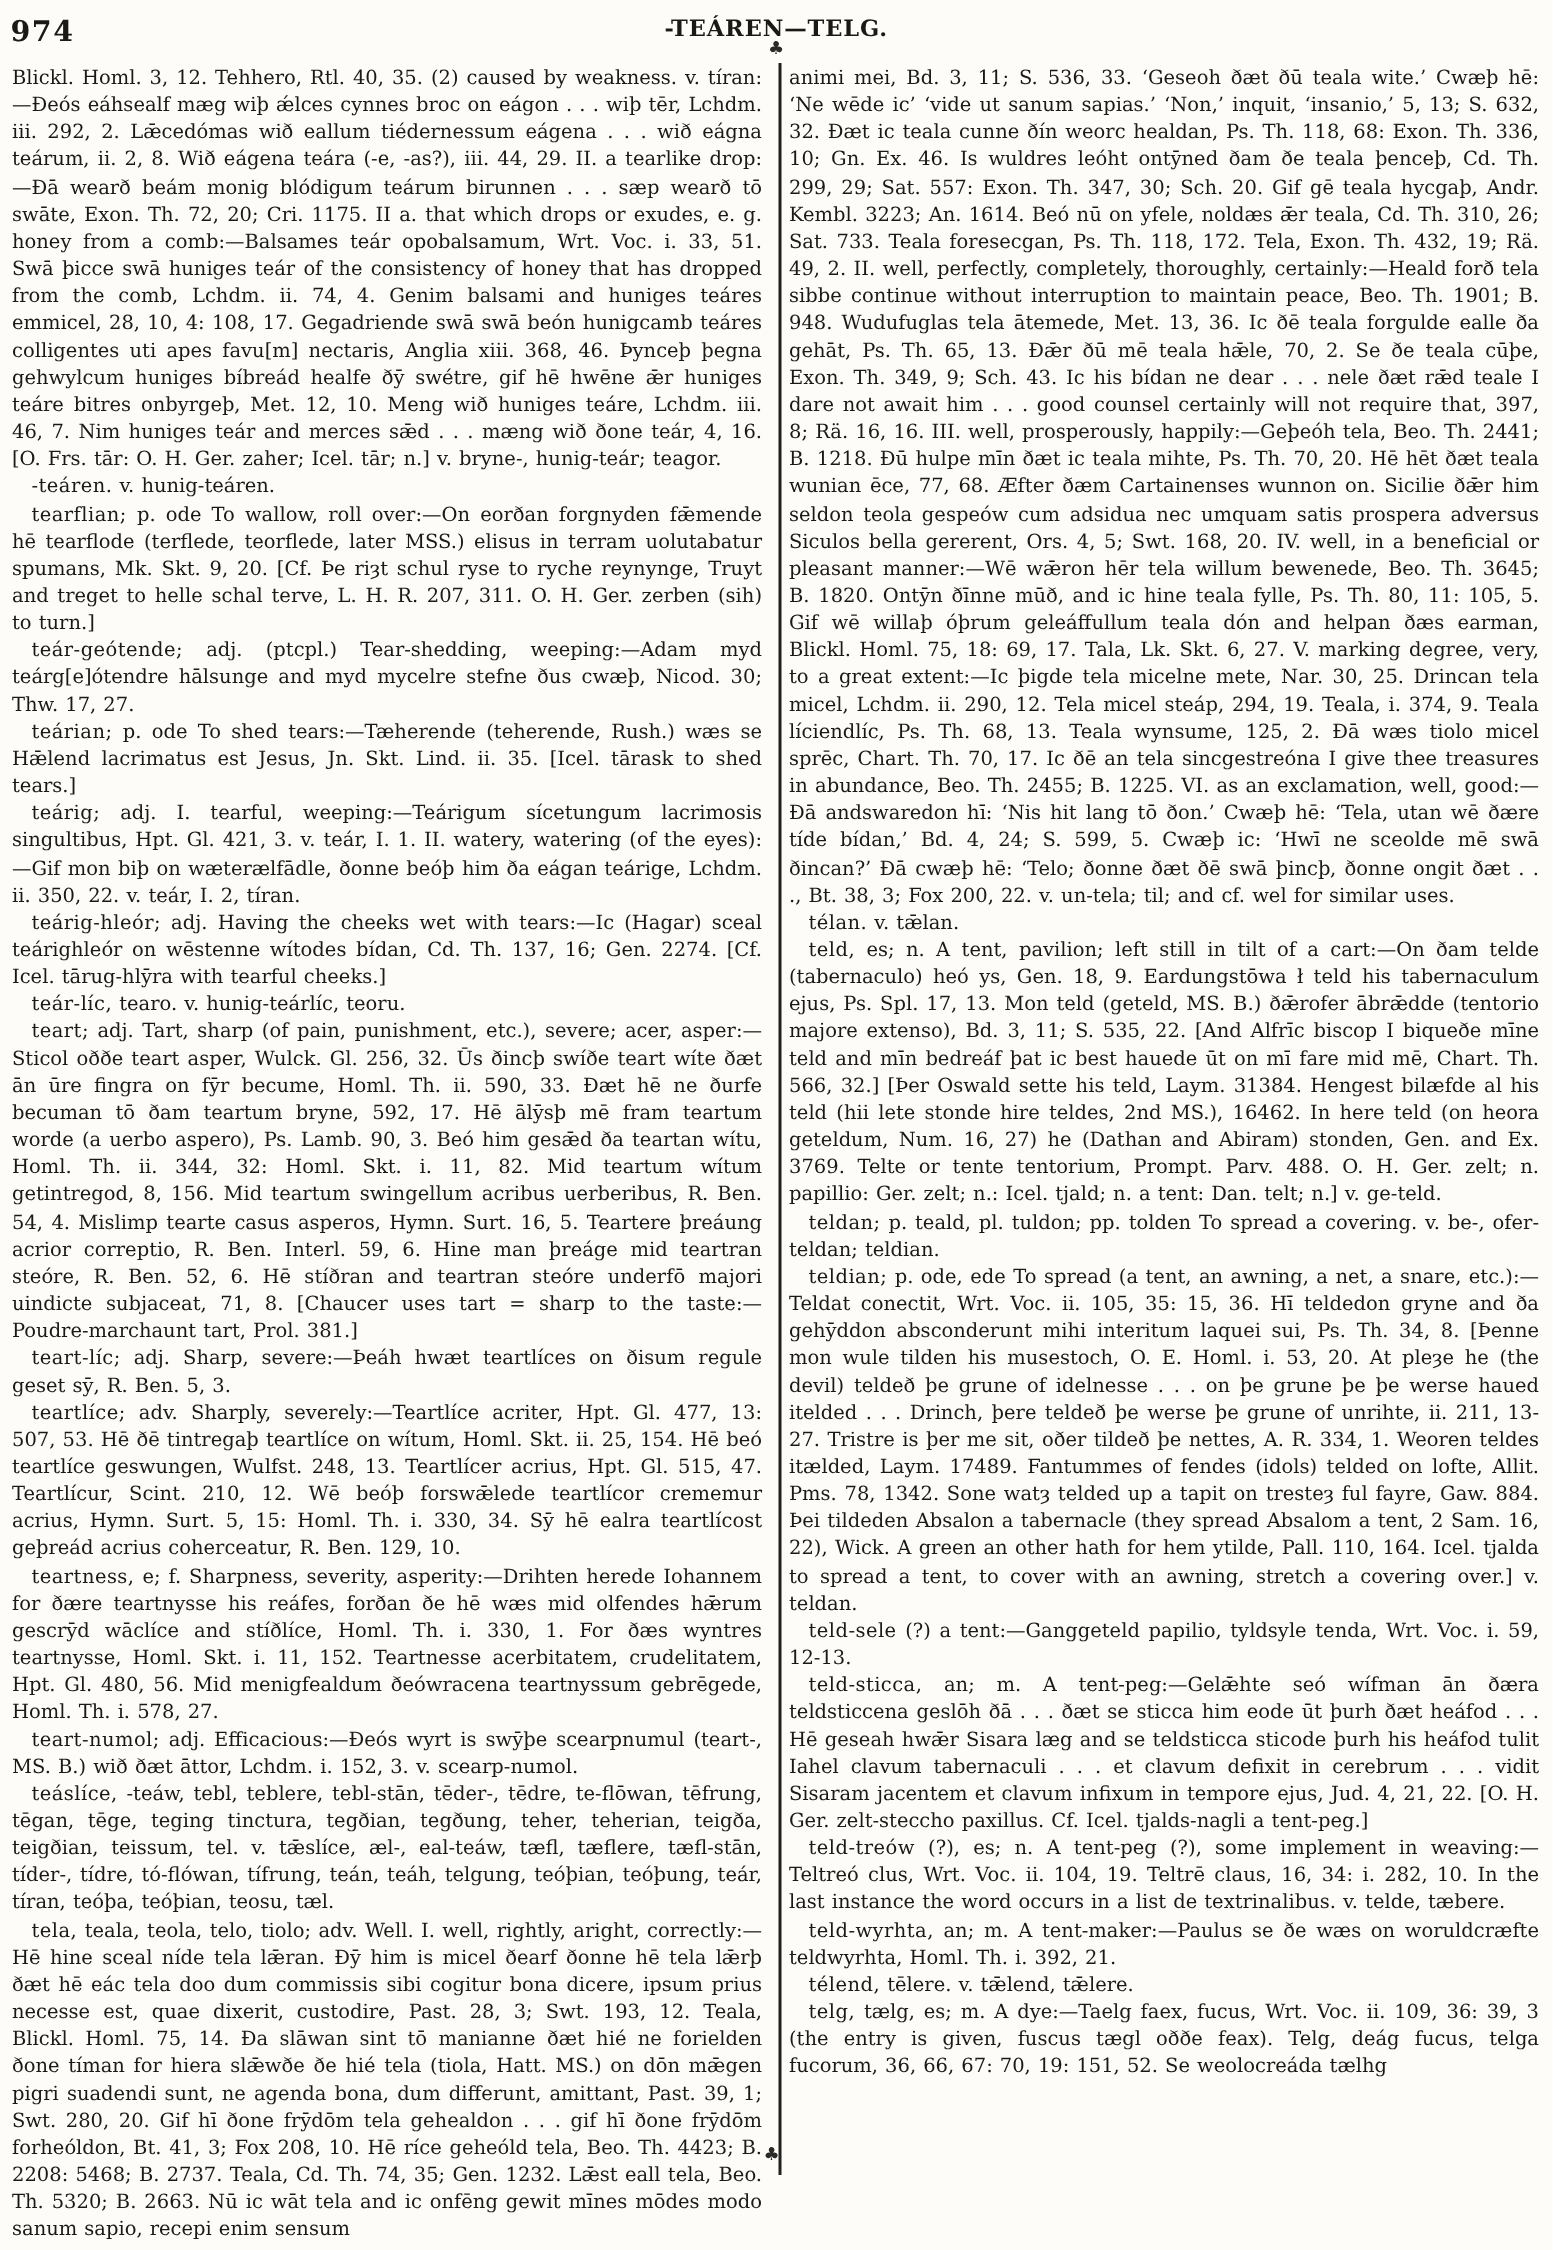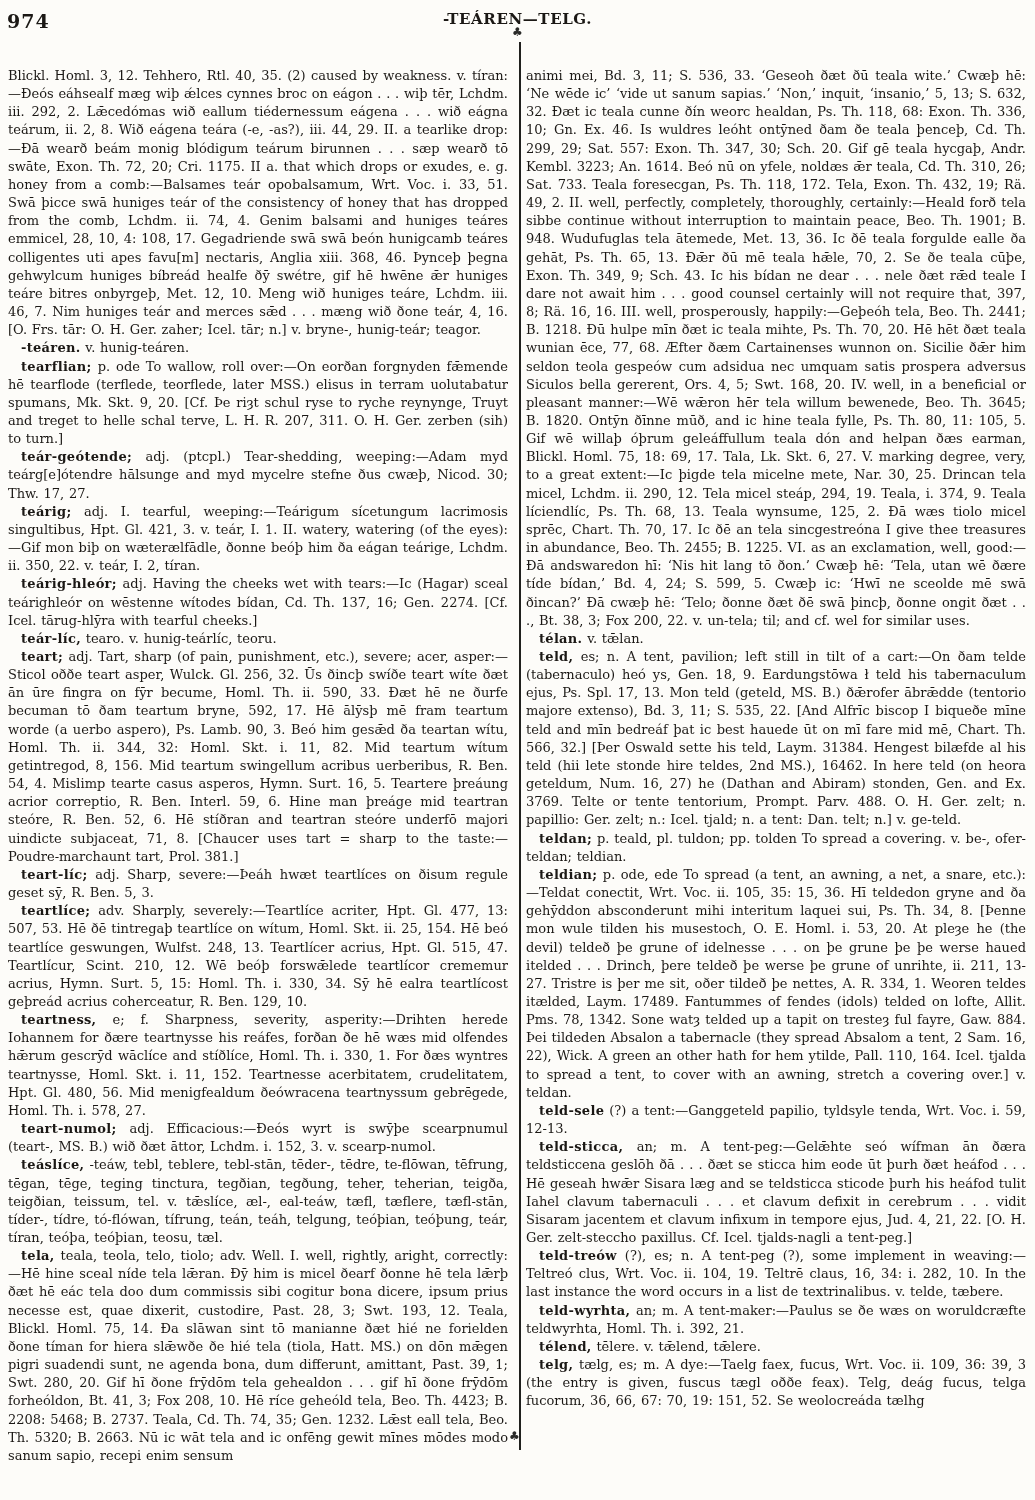--- a/index.html
+++ b/index.html
@@ -26,25 +26,24 @@
     width:1019px;
     display:flex;
     gap:18px;
   }
   .col{
     width:500px;
     text-align:justify;
     font-size:13px;
     line-height:18.15px;
     word-spacing:0.6px;
-    margin-top:23px;
   }
   .col p{margin:0;text-indent:13px;}
   .col p.cont{text-indent:0;}
-  .col b.hw{font-weight:bold;letter-spacing:0.3px;}
+  .col b.hw{font-weight:normal;letter-spacing:0.3px;}
   .divider{
     position:absolute;
     left:519px;top:42px;
     width:2px;height:1408px;
     background:#20201e;
   }
   .printer-mark{
     position:absolute;
     font-family:"DejaVu Sans", sans-serif;
     font-size:12px;color:#2a2a28;
@@ -65,20 +64,21 @@
   <div class="divider"></div>
   <span class="printer-mark top">♣</span>
   <span class="printer-mark bottom">♣</span>
 
   <div class="columns">
     <div class="col" id="left-col">
         <p class="entry cont"><span>Blickl. Homl. 3, 12.  Tehhero, Rtl. 40, 35.  (2) caused by weakness. v. tíran:—Ðeós eáhsealf mæg wiþ ǽlces cynnes broc on eágon . . . wiþ tēr, Lchdm. iii. 292, 2.  Lǣcedómas wið eallum tiédernessum eágena . . . wið eágna teárum, ii. 2, 8.  Wið eágena teára (-e, -as?), iii. 44, 29.  II. a tearlike drop:—Ðā wearð beám monig blódigum teárum birunnen . . . sæp wearð tō swāte, Exon. Th. 72, 20; Cri. 1175.  II a. that which drops or exudes, e. g. honey from a comb:—Balsames teár opobalsamum, Wrt. Voc. i. 33, 51.  Swā þicce swā huniges teár of the consistency of honey that has dropped from the comb, Lchdm. ii. 74, 4.  Genim balsami and huniges teáres emmicel, 28, 10, 4: 108, 17.  Gegadriende swā swā beón hunigcamb teáres colligentes uti apes favu[m] nectaris, Anglia xiii. 368, 46.  Þynceþ þegna gehwylcum huniges bíbreád healfe ðȳ swétre, gif hē hwēne ǣr huniges teáre bitres onbyrgeþ, Met. 12, 10.  Meng wið huniges teáre, Lchdm. iii. 46, 7.  Nim huniges teár and merces sǣd . . . mæng wið ðone teár, 4, 16.  [O. Frs. tār: O. H. Ger. zaher; Icel. tār; n.]  v. bryne-, hunig-teár; teagor.</span></p>
         <p class="entry"><b class="hw">-teáren.</b><span>  v. hunig-teáren.</span></p>
         <p class="entry"><b class="hw">tearflian;</b><span> p. ode To wallow, roll over:—On eorðan forgnyden fǣmende hē tearflode (terflede, teorflede, later MSS.) elisus in terram uolutabatur spumans, Mk. Skt. 9, 20.  [Cf. Þe riȝt schul ryse to ryche reynynge, Truyt and treget to helle schal terve, L. H. R. 207, 311.  O. H. Ger. zerben (sih) to turn.]</span></p>
         <p class="entry"><b class="hw">teár-geótende;</b><span> adj. (ptcpl.) Tear-shedding, weeping:—Adam myd teárg[e]ótendre hālsunge and myd mycelre stefne ðus cwæþ, Nicod. 30; Thw. 17, 27.</span></p>
+        <p class="entry"><b class="hw">teárian;</b><span> p. ode To shed tears:—Tæherende (teherende, Rush.) wæs se Hǣlend lacrimatus est Jesus, Jn. Skt. Lind. ii. 35.  [Icel. tārask to shed tears.]</span></p>
         <p class="entry"><b class="hw">teárig;</b><span> adj.  I. tearful, weeping:—Teárigum sícetungum lacrimosis singultibus, Hpt. Gl. 421, 3.  v. teár, I. 1.  II. watery, watering (of the eyes):—Gif mon biþ on wæterælfādle, ðonne beóþ him ða eágan teárige, Lchdm. ii. 350, 22.  v. teár, I. 2, tíran.</span></p>
         <p class="entry"><b class="hw">teárig-hleór;</b><span> adj. Having the cheeks wet with tears:—Ic (Hagar) sceal teárighleór on wēstenne wítodes bídan, Cd. Th. 137, 16; Gen. 2274.  [Cf. Icel. tārug-hlȳra with tearful cheeks.]</span></p>
         <p class="entry"><b class="hw">teár-líc,</b><span> tearo.  v. hunig-teárlíc, teoru.</span></p>
         <p class="entry"><b class="hw">teart;</b><span> adj. Tart, sharp (of pain, punishment, etc.), severe; acer, asper:—Sticol oððe teart asper, Wulck. Gl. 256, 32.  Ūs ðincþ swíðe teart wíte ðæt ān ūre fingra on fȳr becume, Homl. Th. ii. 590, 33.  Ðæt hē ne ðurfe becuman tō ðam teartum bryne, 592, 17.  Hē ālȳsþ mē fram teartum worde (a uerbo aspero), Ps. Lamb. 90, 3.  Beó him gesǣd ða teartan wítu, Homl. Th. ii. 344, 32: Homl. Skt. i. 11, 82.  Mid teartum wítum getintregod, 8, 156.  Mid teartum swingellum acribus uerberibus, R. Ben. 54, 4.  Mislimp tearte casus asperos, Hymn. Surt. 16, 5.  Teartere þreáung acrior correptio, R. Ben. Interl. 59, 6.  Hine man þreáge mid teartran steóre, R. Ben. 52, 6.  Hē stíðran and teartran steóre underfō majori uindicte subjaceat, 71, 8.  [Chaucer uses tart = sharp to the taste:—Poudre-marchaunt tart, Prol. 381.]</span></p>
         <p class="entry"><b class="hw">teart-líc;</b><span> adj. Sharp, severe:—Þeáh hwæt teartlíces on ðisum regule geset sȳ, R. Ben. 5, 3.</span></p>
         <p class="entry"><b class="hw">teartlíce;</b><span> adv. Sharply, severely:—Teartlíce acriter, Hpt. Gl. 477, 13: 507, 53.  Hē ðē tintregaþ teartlíce on wítum, Homl. Skt. ii. 25, 154.  Hē beó teartlíce geswungen, Wulfst. 248, 13.  Teartlícer acrius, Hpt. Gl. 515, 47.  Teartlícur, Scint. 210, 12.  Wē beóþ forswǣlede teartlícor crememur acrius, Hymn. Surt. 5, 15: Homl. Th. i. 330, 34.  Sȳ hē ealra teartlícost geþreád acrius coherceatur, R. Ben. 129, 10.</span></p>
         <p class="entry"><b class="hw">teartness,</b><span> e; f. Sharpness, severity, asperity:—Drihten herede Iohannem for ðære teartnysse his reáfes, forðan ðe hē wæs mid olfendes hǣrum gescrȳd wāclíce and stíðlíce, Homl. Th. i. 330, 1.  For ðæs wyntres teartnysse, Homl. Skt. i. 11, 152.  Teartnesse acerbitatem, crudelitatem, Hpt. Gl. 480, 56.  Mid menigfealdum ðeówracena teartnyssum gebrēgede, Homl. Th. i. 578, 27.</span></p>
         <p class="entry"><b class="hw">teart-numol;</b><span> adj. Efficacious:—Ðeós wyrt is swȳþe scearpnumul (teart-, MS. B.) wið ðæt āttor, Lchdm. i. 152, 3.  v. scearp-numol.</span></p>
         <p class="entry"><b class="hw">teáslíce,</b><span> -teáw, tebl, teblere, tebl-stān, tēder-, tēdre, te-flōwan, tēfrung, tēgan, tēge, teging tinctura, tegðian, tegðung, teher, teherian, teigða, teigðian, teissum, tel.  v. tǣslíce, æl-, eal-teáw, tæfl, tæflere, tæfl-stān, tíder-, tídre, tó-flówan, tífrung, teán, teáh, telgung, teóþian, teóþung, teár, tíran, teóþa, teóþian, teosu, tæl.</span></p>
         <p class="entry"><b class="hw">tela,</b><span> teala, teola, telo, tiolo; adv. Well.  I. well, rightly, aright, correctly:—Hē hine sceal níde tela lǣran.  Ðȳ him is micel ðearf ðonne hē tela lǣrþ ðæt hē eác tela doo dum commissis sibi cogitur bona dicere, ipsum prius necesse est, quae dixerit, custodire, Past. 28, 3; Swt. 193, 12.  Teala, Blickl. Homl. 75, 14.  Ða slāwan sint tō manianne ðæt hié ne forielden ðone tíman for hiera slǣwðe ðe hié tela (tiola, Hatt. MS.) on dōn mǣgen pigri suadendi sunt, ne agenda bona, dum differunt, amittant, Past. 39, 1; Swt. 280, 20.  Gif hī ðone frȳdōm tela gehealdon . . . gif hī ðone frȳdōm forheóldon, Bt. 41, 3; Fox 208, 10.  Hē ríce geheóld tela, Beo. Th. 4423; B. 2208: 5468; B. 2737.  Teala, Cd. Th. 74, 35; Gen. 1232.  Lǣst eall tela, Beo. Th. 5320; B. 2663.  Nū ic wāt tela and ic onfēng gewit mīnes mōdes modo sanum sapio, recepi enim sensum</span></p>

